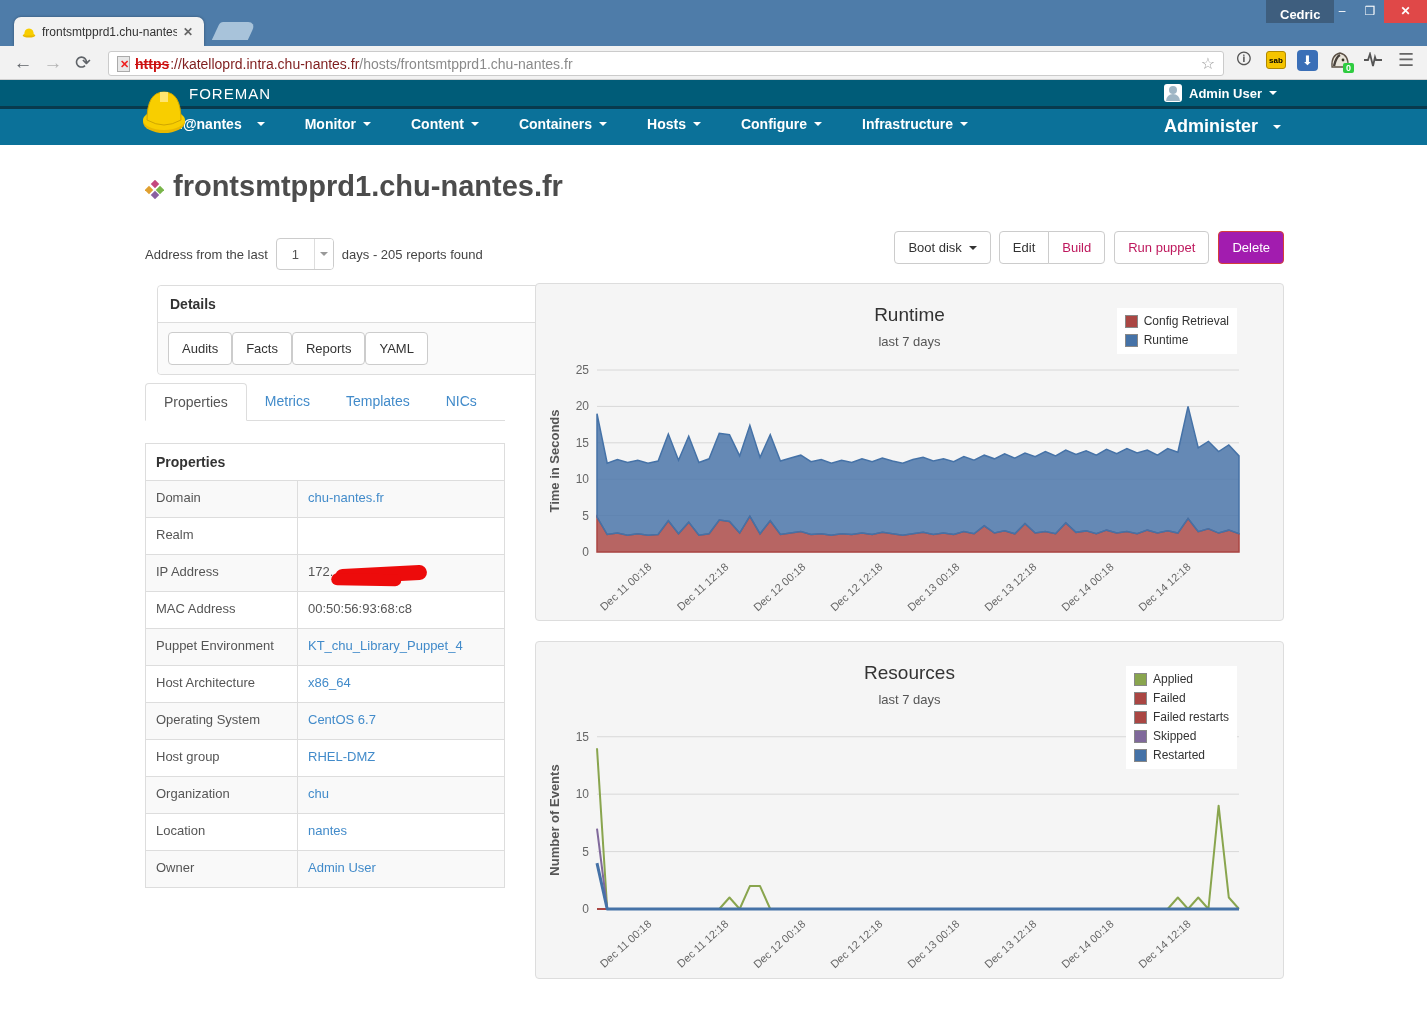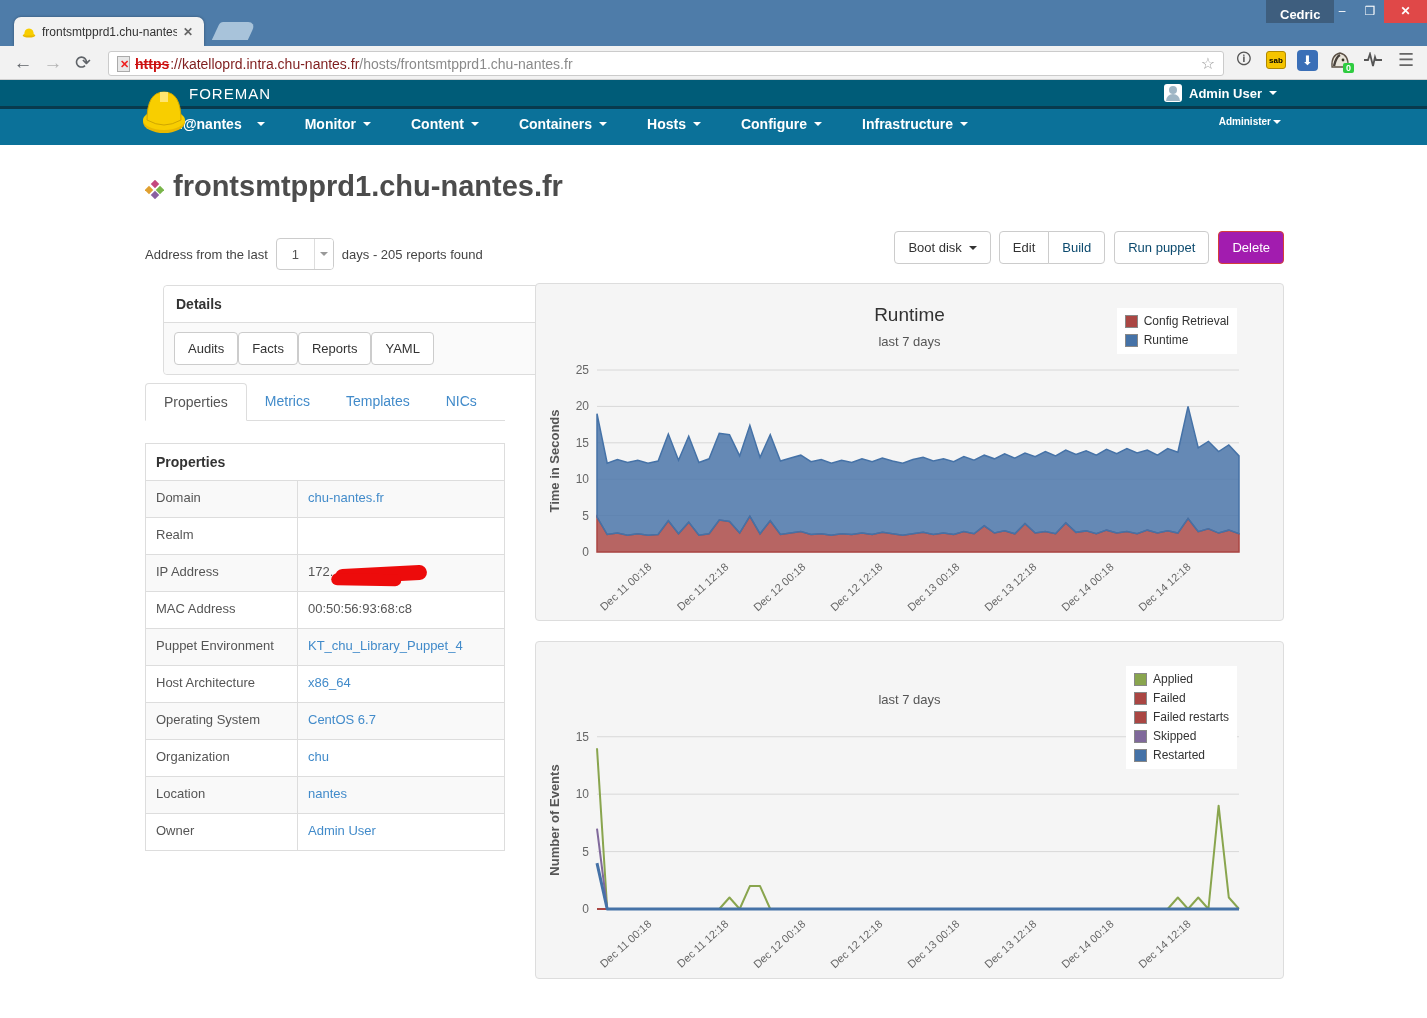--- a/index.html
+++ b/index.html
@@ -62,22 +62,22 @@
   .fm-avatar { width:18px; height:18px; background:#fff; border-radius:3px; position:relative; }
   .fm-avatar::before { content:""; position:absolute; left:5px; top:2px; width:8px; height:8px;
     border-radius:50%; background:#9fb6c5; }
   .fm-avatar::after { content:""; position:absolute; left:2px; top:10px; width:14px; height:7px;
     border-radius:7px 7px 0 0; background:#9fb6c5; }
   .fm-nav-inner { position:absolute; left:158px; top:116px; display:flex; gap:40px; color:#fff;
     font-size:14px; font-weight:bold; }
   .nav-item { display:flex; align-items:center; gap:7px; cursor:pointer; }
   .caret { width:0; height:0; border-left:4px solid transparent; border-right:4px solid transparent;
     border-top:4px solid currentColor; display:inline-block; }
-  .fm-admin { position:absolute; right:146px; top:116px; color:#fff; font-size:10px; font-weight:bold;
-    display:flex; align-items:center; gap:2px;justify-content:center; }
+  .fm-admin { position:absolute; right:146px; top:116px; color:#fff; font-size:18px; font-weight:bold;
+    display:flex; align-items:center; gap:15px;justify-content:center; }
 
   
   .page { position:absolute; left:0; top:145px; width:1427px; height:873px; background:#fff; }
   .host-title { position:absolute; left:173px; top:170px; font-size:29px; color:#4c4c4c; }
   .host-icon { position:absolute; left:145px; top:180px; }
   .reports-line { position:absolute; left:145px; top:238px; font-size:13px; color:#444;
     display:flex; align-items:center; gap:8px; }
   .days-select { width:58px; height:32px; border:1px solid #ccc; border-radius:4px; background:#fff;
     display:flex; align-items:stretch; overflow:hidden; }
   .days-val { flex:1; display:flex; align-items:center; justify-content:center; font-size:13px; color:#555; }
@@ -85,27 +85,27 @@
     justify-content:center; color:#999; background:#fff; }
   .days-caret .caret { border-top-color:#999; }
 
   .action-bar { position:absolute; right:143px; top:231px; display:flex; align-items:flex-end; }
   .btn { height:33px; padding:0 13px; font-size:13px; border:1px solid #ccc; background:#fff;
     color:#333; border-radius:4px; display:flex; align-items:center; gap:7px; cursor:pointer; }
   .btn-group { display:flex; margin-left:9px; }
   .btn-group .btn { border-radius:0; margin-left:-1px; }
   .btn-group .btn:first-child { border-radius:4px 0 0 4px; }
   .btn-group .btn:last-child { border-radius:0 4px 4px 0; }
-  .btn.dim { color:#0c4a6e; }
+  .btn.dim { color:#be185d; }
   .btn.spaced { margin-left:9px; }
   .btn-danger { background:#a21caf; border-color:#d43f3a; color:#fff; }
   .btn .caret { border-top-color:#333; }
 
   
-  .panel { position:absolute; left:163px; width:430px; border:1px solid #ddd; border-radius:4px; }
+  .panel { position:absolute; left:157px; width:430px; border:1px solid #ddd; border-radius:4px; }
   .details-panel { top:285px; }
   .panel-heading { padding:10px 12px; font-size:14px; font-weight:bold; color:#333;
     border-bottom:1px solid #ddd; background:#fff; border-radius:4px 4px 0 0; }
   .panel-body { padding:9px 10px; background:#fafafa; border-radius:0 0 4px 4px; display:flex; }
   .tabs-row { position:absolute; left:145px; top:383px; width:360px; border-bottom:1px solid #ddd;
     display:flex; }
   .tab-link { padding:10px 18px; font-size:14px; color:#428bca; cursor:pointer; }
   .tab-link.active { color:#555; background:#fff; border:1px solid #ddd; border-bottom:1px solid #fff;
     border-radius:4px 4px 0 0; margin-bottom:-1px; }
 
@@ -313,20 +313,24 @@
       </div>
       <div class="prop-row">
         <div class="prop-label">Host Architecture</div>
         <div class="prop-value"><a href="#">x86_64</a></div>
       </div>
       <div class="prop-row">
         <div class="prop-label">Operating System</div>
         <div class="prop-value"><a href="#">CentOS 6.7</a></div>
       </div>
       <div class="prop-row">
+        <div class="prop-label">Host group</div>
+        <div class="prop-value"><a href="#">RHEL-DMZ</a></div>
+      </div>
+      <div class="prop-row">
         <div class="prop-label">Organization</div>
         <div class="prop-value"><a href="#">chu</a></div>
       </div>
       <div class="prop-row">
         <div class="prop-label">Location</div>
         <div class="prop-value"><a href="#">nantes</a></div>
       </div>
       <div class="prop-row">
         <div class="prop-label">Owner</div>
         <div class="prop-value"><a href="#">Admin User</a></div>
@@ -391,20 +395,21 @@
       <text transform="translate(501.41200000000003,283) rotate(-42)" text-anchor="end" font-size="11" fill="#666">Dec 13 12:18</text>
       <text transform="translate(578.452,283) rotate(-42)" text-anchor="end" font-size="11" fill="#666">Dec 14 00:18</text>
       <text transform="translate(655.4920000000001,283) rotate(-42)" text-anchor="end" font-size="11" fill="#666">Dec 14 12:18</text>
       <polyline points="61,106.2258064516129 71.19047619047619,267 81.38095238095238,267 91.57142857142857,267 101.76190476190476,267 111.95238095238095,267 122.14285714285714,267 132.33333333333331,267 142.52380952380952,267 152.71428571428572,267 162.9047619047619,267 173.09523809523807,267 183.28571428571428,267 193.47619047619048,255.51612903225805 203.66666666666666,267 213.85714285714286,244.03225806451613 224.04761904761904,244.03225806451613 234.23809523809524,267 244.42857142857142,267 254.61904761904762,267 264.8095238095238,267 275,267 285.19047619047615,267 295.3809523809524,267 305.57142857142856,267 315.76190476190476,267 325.95238095238096,267 336.1428571428571,267 346.3333333333333,267 356.5238095238095,267 366.7142857142857,267 376.90476190476187,267 387.0952380952381,267 397.2857142857143,267 407.4761904761905,267 417.6666666666667,267 427.85714285714283,267 438.04761904761904,267 448.23809523809524,267 458.42857142857144,267 468.6190476190476,267 478.8095238095238,267 489,267 499.1904761904762,267 509.38095238095235,267 519.5714285714286,267 529.7619047619048,267 539.952380952381,267 550.1428571428571,267 560.3333333333333,267 570.5238095238095,267 580.7142857142857,267 590.9047619047619,267 601.0952380952381,267 611.2857142857142,267 621.4761904761905,267 631.6666666666666,267 641.8571428571429,255.51612903225805 652.047619047619,267 662.2380952380952,255.51612903225805 672.4285714285714,267 682.6190476190476,163.64516129032256 692.8095238095237,255.51612903225805 703,267" fill="none" stroke="#89A54E" stroke-width="2" stroke-linejoin="round"></polyline>
       <polyline points="61,267 71.19047619047619,267 81.38095238095238,267 91.57142857142857,267 101.76190476190476,267 111.95238095238095,267 122.14285714285714,267 132.33333333333331,267 142.52380952380952,267 152.71428571428572,267 162.9047619047619,267 173.09523809523807,267 183.28571428571428,267 193.47619047619048,267 203.66666666666666,267 213.85714285714286,267 224.04761904761904,267 234.23809523809524,267 244.42857142857142,267 254.61904761904762,267 264.8095238095238,267 275,267 285.19047619047615,267 295.3809523809524,267 305.57142857142856,267 315.76190476190476,267 325.95238095238096,267 336.1428571428571,267 346.3333333333333,267 356.5238095238095,267 366.7142857142857,267 376.90476190476187,267 387.0952380952381,267 397.2857142857143,267 407.4761904761905,267 417.6666666666667,267 427.85714285714283,267 438.04761904761904,267 448.23809523809524,267 458.42857142857144,267 468.6190476190476,267 478.8095238095238,267 489,267 499.1904761904762,267 509.38095238095235,267 519.5714285714286,267 529.7619047619048,267 539.952380952381,267 550.1428571428571,267 560.3333333333333,267 570.5238095238095,267 580.7142857142857,267 590.9047619047619,267 601.0952380952381,267 611.2857142857142,267 621.4761904761905,267 631.6666666666666,267 641.8571428571429,267 652.047619047619,267 662.2380952380952,267 672.4285714285714,267 682.6190476190476,267 692.8095238095237,267 703,267" fill="none" stroke="#AA4643" stroke-width="2" stroke-linejoin="round"></polyline>
       <polyline points="61,267 71.19047619047619,267 81.38095238095238,267 91.57142857142857,267 101.76190476190476,267 111.95238095238095,267 122.14285714285714,267 132.33333333333331,267 142.52380952380952,267 152.71428571428572,267 162.9047619047619,267 173.09523809523807,267 183.28571428571428,267 193.47619047619048,267 203.66666666666666,267 213.85714285714286,267 224.04761904761904,267 234.23809523809524,267 244.42857142857142,267 254.61904761904762,267 264.8095238095238,267 275,267 285.19047619047615,267 295.3809523809524,267 305.57142857142856,267 315.76190476190476,267 325.95238095238096,267 336.1428571428571,267 346.3333333333333,267 356.5238095238095,267 366.7142857142857,267 376.90476190476187,267 387.0952380952381,267 397.2857142857143,267 407.4761904761905,267 417.6666666666667,267 427.85714285714283,267 438.04761904761904,267 448.23809523809524,267 458.42857142857144,267 468.6190476190476,267 478.8095238095238,267 489,267 499.1904761904762,267 509.38095238095235,267 519.5714285714286,267 529.7619047619048,267 539.952380952381,267 550.1428571428571,267 560.3333333333333,267 570.5238095238095,267 580.7142857142857,267 590.9047619047619,267 601.0952380952381,267 611.2857142857142,267 621.4761904761905,267 631.6666666666666,267 641.8571428571429,267 652.047619047619,267 662.2380952380952,267 672.4285714285714,267 682.6190476190476,267 692.8095238095237,267 703,267" fill="none" stroke="#AA4643" stroke-width="2" stroke-linejoin="round"></polyline>
       <polyline points="61,186.61290322580646 71.19047619047619,267 81.38095238095238,267 91.57142857142857,267 101.76190476190476,267 111.95238095238095,267 122.14285714285714,267 132.33333333333331,267 142.52380952380952,267 152.71428571428572,267 162.9047619047619,267 173.09523809523807,267 183.28571428571428,267 193.47619047619048,267 203.66666666666666,267 213.85714285714286,267 224.04761904761904,267 234.23809523809524,267 244.42857142857142,267 254.61904761904762,267 264.8095238095238,267 275,267 285.19047619047615,267 295.3809523809524,267 305.57142857142856,267 315.76190476190476,267 325.95238095238096,267 336.1428571428571,267 346.3333333333333,267 356.5238095238095,267 366.7142857142857,267 376.90476190476187,267 387.0952380952381,267 397.2857142857143,267 407.4761904761905,267 417.6666666666667,267 427.85714285714283,267 438.04761904761904,267 448.23809523809524,267 458.42857142857144,267 468.6190476190476,267 478.8095238095238,267 489,267 499.1904761904762,267 509.38095238095235,267 519.5714285714286,267 529.7619047619048,267 539.952380952381,267 550.1428571428571,267 560.3333333333333,267 570.5238095238095,267 580.7142857142857,267 590.9047619047619,267 601.0952380952381,267 611.2857142857142,267 621.4761904761905,267 631.6666666666666,267 641.8571428571429,267 652.047619047619,267 662.2380952380952,267 672.4285714285714,267 682.6190476190476,267 692.8095238095237,267 703,267" fill="none" stroke="#80699B" stroke-width="2" stroke-linejoin="round"></polyline>
       <polyline points="61,221.06451612903226 71.19047619047619,267 81.38095238095238,267 91.57142857142857,267 101.76190476190476,267 111.95238095238095,267 122.14285714285714,267 132.33333333333331,267 142.52380952380952,267 152.71428571428572,267 162.9047619047619,267 173.09523809523807,267 183.28571428571428,267 193.47619047619048,267 203.66666666666666,267 213.85714285714286,267 224.04761904761904,267 234.23809523809524,267 244.42857142857142,267 254.61904761904762,267 264.8095238095238,267 275,267 285.19047619047615,267 295.3809523809524,267 305.57142857142856,267 315.76190476190476,267 325.95238095238096,267 336.1428571428571,267 346.3333333333333,267 356.5238095238095,267 366.7142857142857,267 376.90476190476187,267 387.0952380952381,267 397.2857142857143,267 407.4761904761905,267 417.6666666666667,267 427.85714285714283,267 438.04761904761904,267 448.23809523809524,267 458.42857142857144,267 468.6190476190476,267 478.8095238095238,267 489,267 499.1904761904762,267 509.38095238095235,267 519.5714285714286,267 529.7619047619048,267 539.952380952381,267 550.1428571428571,267 560.3333333333333,267 570.5238095238095,267 580.7142857142857,267 590.9047619047619,267 601.0952380952381,267 611.2857142857142,267 621.4761904761905,267 631.6666666666666,267 641.8571428571429,267 652.047619047619,267 662.2380952380952,267 672.4285714285714,267 682.6190476190476,267 692.8095238095237,267 703,267" fill="none" stroke="#4572A7" stroke-width="3" stroke-linejoin="round"></polyline>
       <text transform="translate(23,178) rotate(-90)" text-anchor="middle" font-size="13" font-weight="bold" fill="#555">Number of Events</text>
     </svg>
+  <div class="chart-title">Resources</div>
   <div class="chart-sub">last 7 days</div>
   <div class="legend" id="legend-1">
       <div class="legend-row">
         <span class="legend-swatch" style="background: rgb(137, 165, 78);"></span>
         <span>Applied</span>
       </div>
       <div class="legend-row">
         <span class="legend-swatch" style="background: rgb(170, 70, 67);"></span>
         <span>Failed</span>
       </div>

